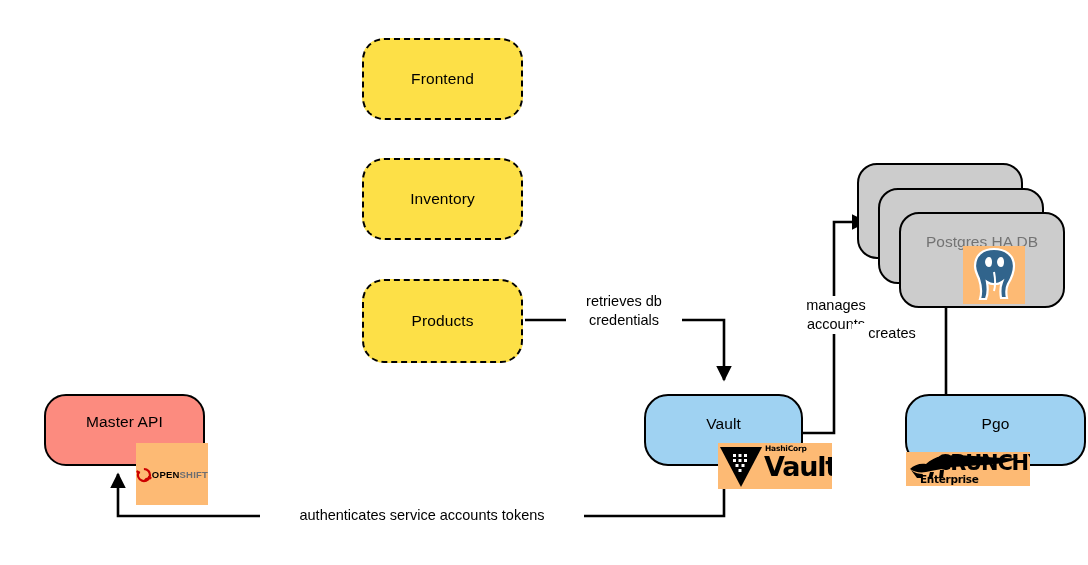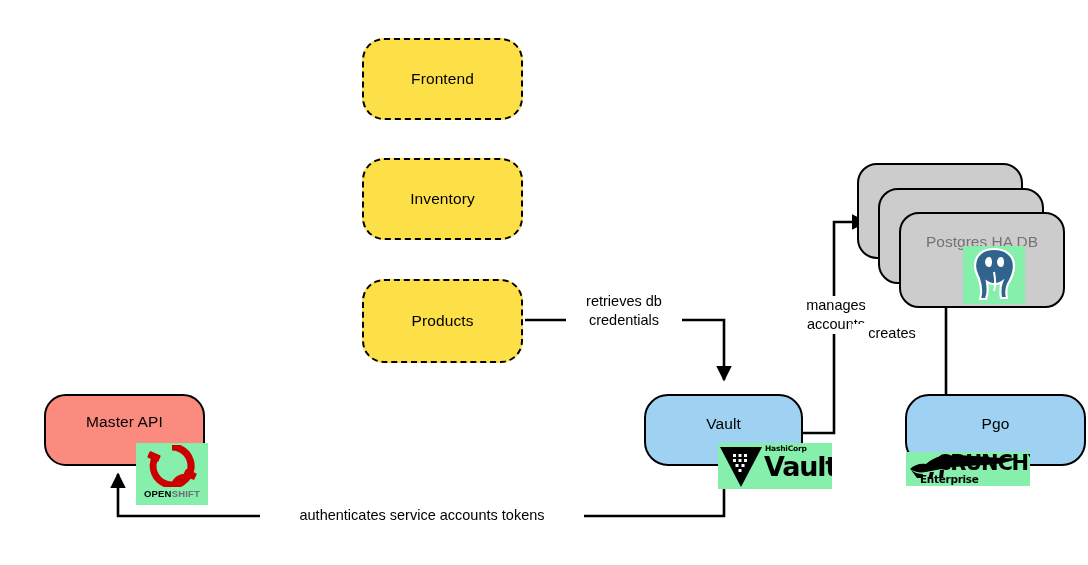--- a/index.html
+++ b/index.html
@@ -66,30 +66,30 @@
     color: #000000;
     background: #ffffff;
     line-height: 19px;
     text-align: center;
     white-space: pre-line;
     padding: 0 2px;
   }
   
   .logo {
     position: absolute;
-    background: #86efac;
+    background: #fdba74;
     overflow: hidden;
   }
   .openshift-logo {
     left: 136px; top: 443px;
     width: 72px; height: 62px;
     display: flex;
-    flex-direction: column;
+    flex-direction: row;
     align-items: center;
-    justify-content: flex-start;
+    justify-content: center;
   }
   .os-mark { margin-top: 2px; }
   .os-text {
     font-size: 9.5px;
     font-weight: bold;
     letter-spacing: 0.2px;
     margin-top: 1px;
   }
   .os-text .light { color: #6d6e71; }
   .os-text .dark { color: #000000; }

